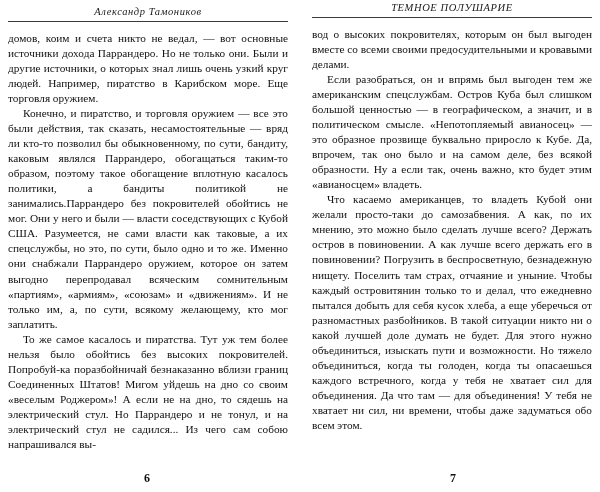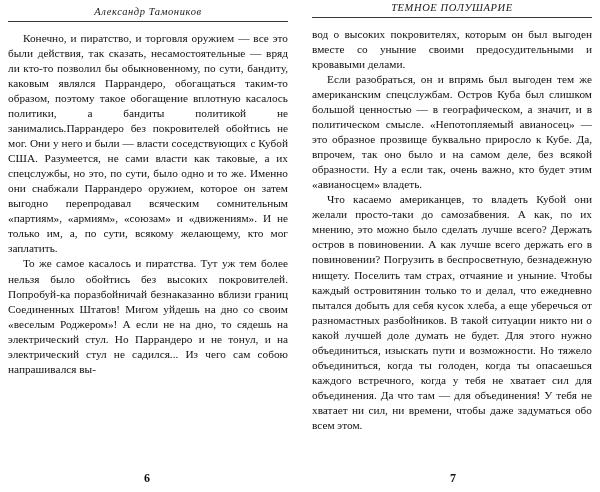--- a/index.html
+++ b/index.html
@@ -82,30 +82,31 @@
 </style>
 </head>
 <body>
 
 <div class="spread">
 
   <div class="page page-left">
     <div class="running-head">Александр Тамоников</div>
     <hr class="head-rule">
     <div class="body-col">
+      <p class="para cont">домов, коим и счета никто не ведал, — вот основные источники дохода Паррандеро. Но не только они. Были и другие источники, о которых знал лишь очень узкий круг людей. Например, пиратство в Карибском море. Еще торговля оружием.</p>
       <p class="para">Конечно, и пиратство, и торговля оружием — все это были действия, так сказать, несамостоятельные — вряд ли кто-то позволил бы обыкновенному, по сути, бандиту, каковым являлся Паррандеро, обогащаться таким-то образом, поэтому такое обогащение вплотную касалось политики, а бандиты политикой не занимались.Паррандеро без покровителей обойтись не мог. Они у него и были — власти соседствующих с Кубой США. Разумеется, не сами власти как таковые, а их спецслужбы, но это, по сути, было одно и то же. Именно они снабжали Паррандеро оружием, которое он затем выгодно перепродавал всяческим сомнительным «партиям», «армиям», «союзам» и «движениям». И не только им, а, по сути, всякому желающему, кто мог заплатить.</p>
       <p class="para">То же самое касалось и пиратства. Тут уж тем более нельзя было обойтись без высоких покровителей. Попробуй-ка поразбойничай безнаказанно вблизи границ Соединенных Штатов! Мигом уйдешь на дно со своим «веселым Роджером»! А если не на дно, то сядешь на электрический стул. Но Паррандеро и не тонул, и на электрический стул не садился... Из чего сам собою напрашивался вы-</p>
     </div>
     <div class="folio">6</div>
   </div>
 
   <div class="page page-right">
     <div class="running-head">ТЕМНОЕ ПОЛУШАРИЕ</div>
     <hr class="head-rule">
     <div class="body-col">
-      <p class="para cont">вод о высоких покровителях, которым он был выгоден вместе со уныние своими предосудительными и кровавыми делами.</p>
+      <p class="para cont">вод о высоких покровителях, которым он был выгоден вместе со всеми своими предосудительными и кровавыми делами.</p>
       <p class="para">Если разобраться, он и впрямь был выгоден тем же американским спецслужбам. Остров Куба был слишком большой ценностью — в географическом, а значит, и в политическом смысле. «Непотопляемый авианосец» — это образное прозвище буквально приросло к Кубе. Да, впрочем, так оно было и на самом деле, без всякой образности. Ну а если так, очень важно, кто будет этим «авианосцем» владеть.</p>
       <p class="para">Что касаемо американцев, то владеть Кубой они желали просто-таки до самозабвения. А как, по их мнению, это можно было сделать лучше всего? Держать остров в повиновении. А как лучше всего держать его в повиновении? Погрузить в беспросветную, безнадежную нищету. Поселить там страх, отчаяние и уныние. Чтобы каждый островитянин только то и делал, что ежедневно пытался добыть для себя кусок хлеба, а еще уберечься от разномастных разбойников. В такой ситуации никто ни о какой лучшей доле думать не будет. Для этого нужно объединиться, изыскать пути и возможности. Но тяжело объединиться, когда ты голоден, когда ты опасаешься каждого встречного, когда у тебя не хватает сил для объединения. Да что там — для объединения! У тебя не хватает ни сил, ни времени, чтобы даже задуматься обо всем этом.</p>
     </div>
     <div class="folio">7</div>
   </div>
 
 </div>
 
 </body></html>

